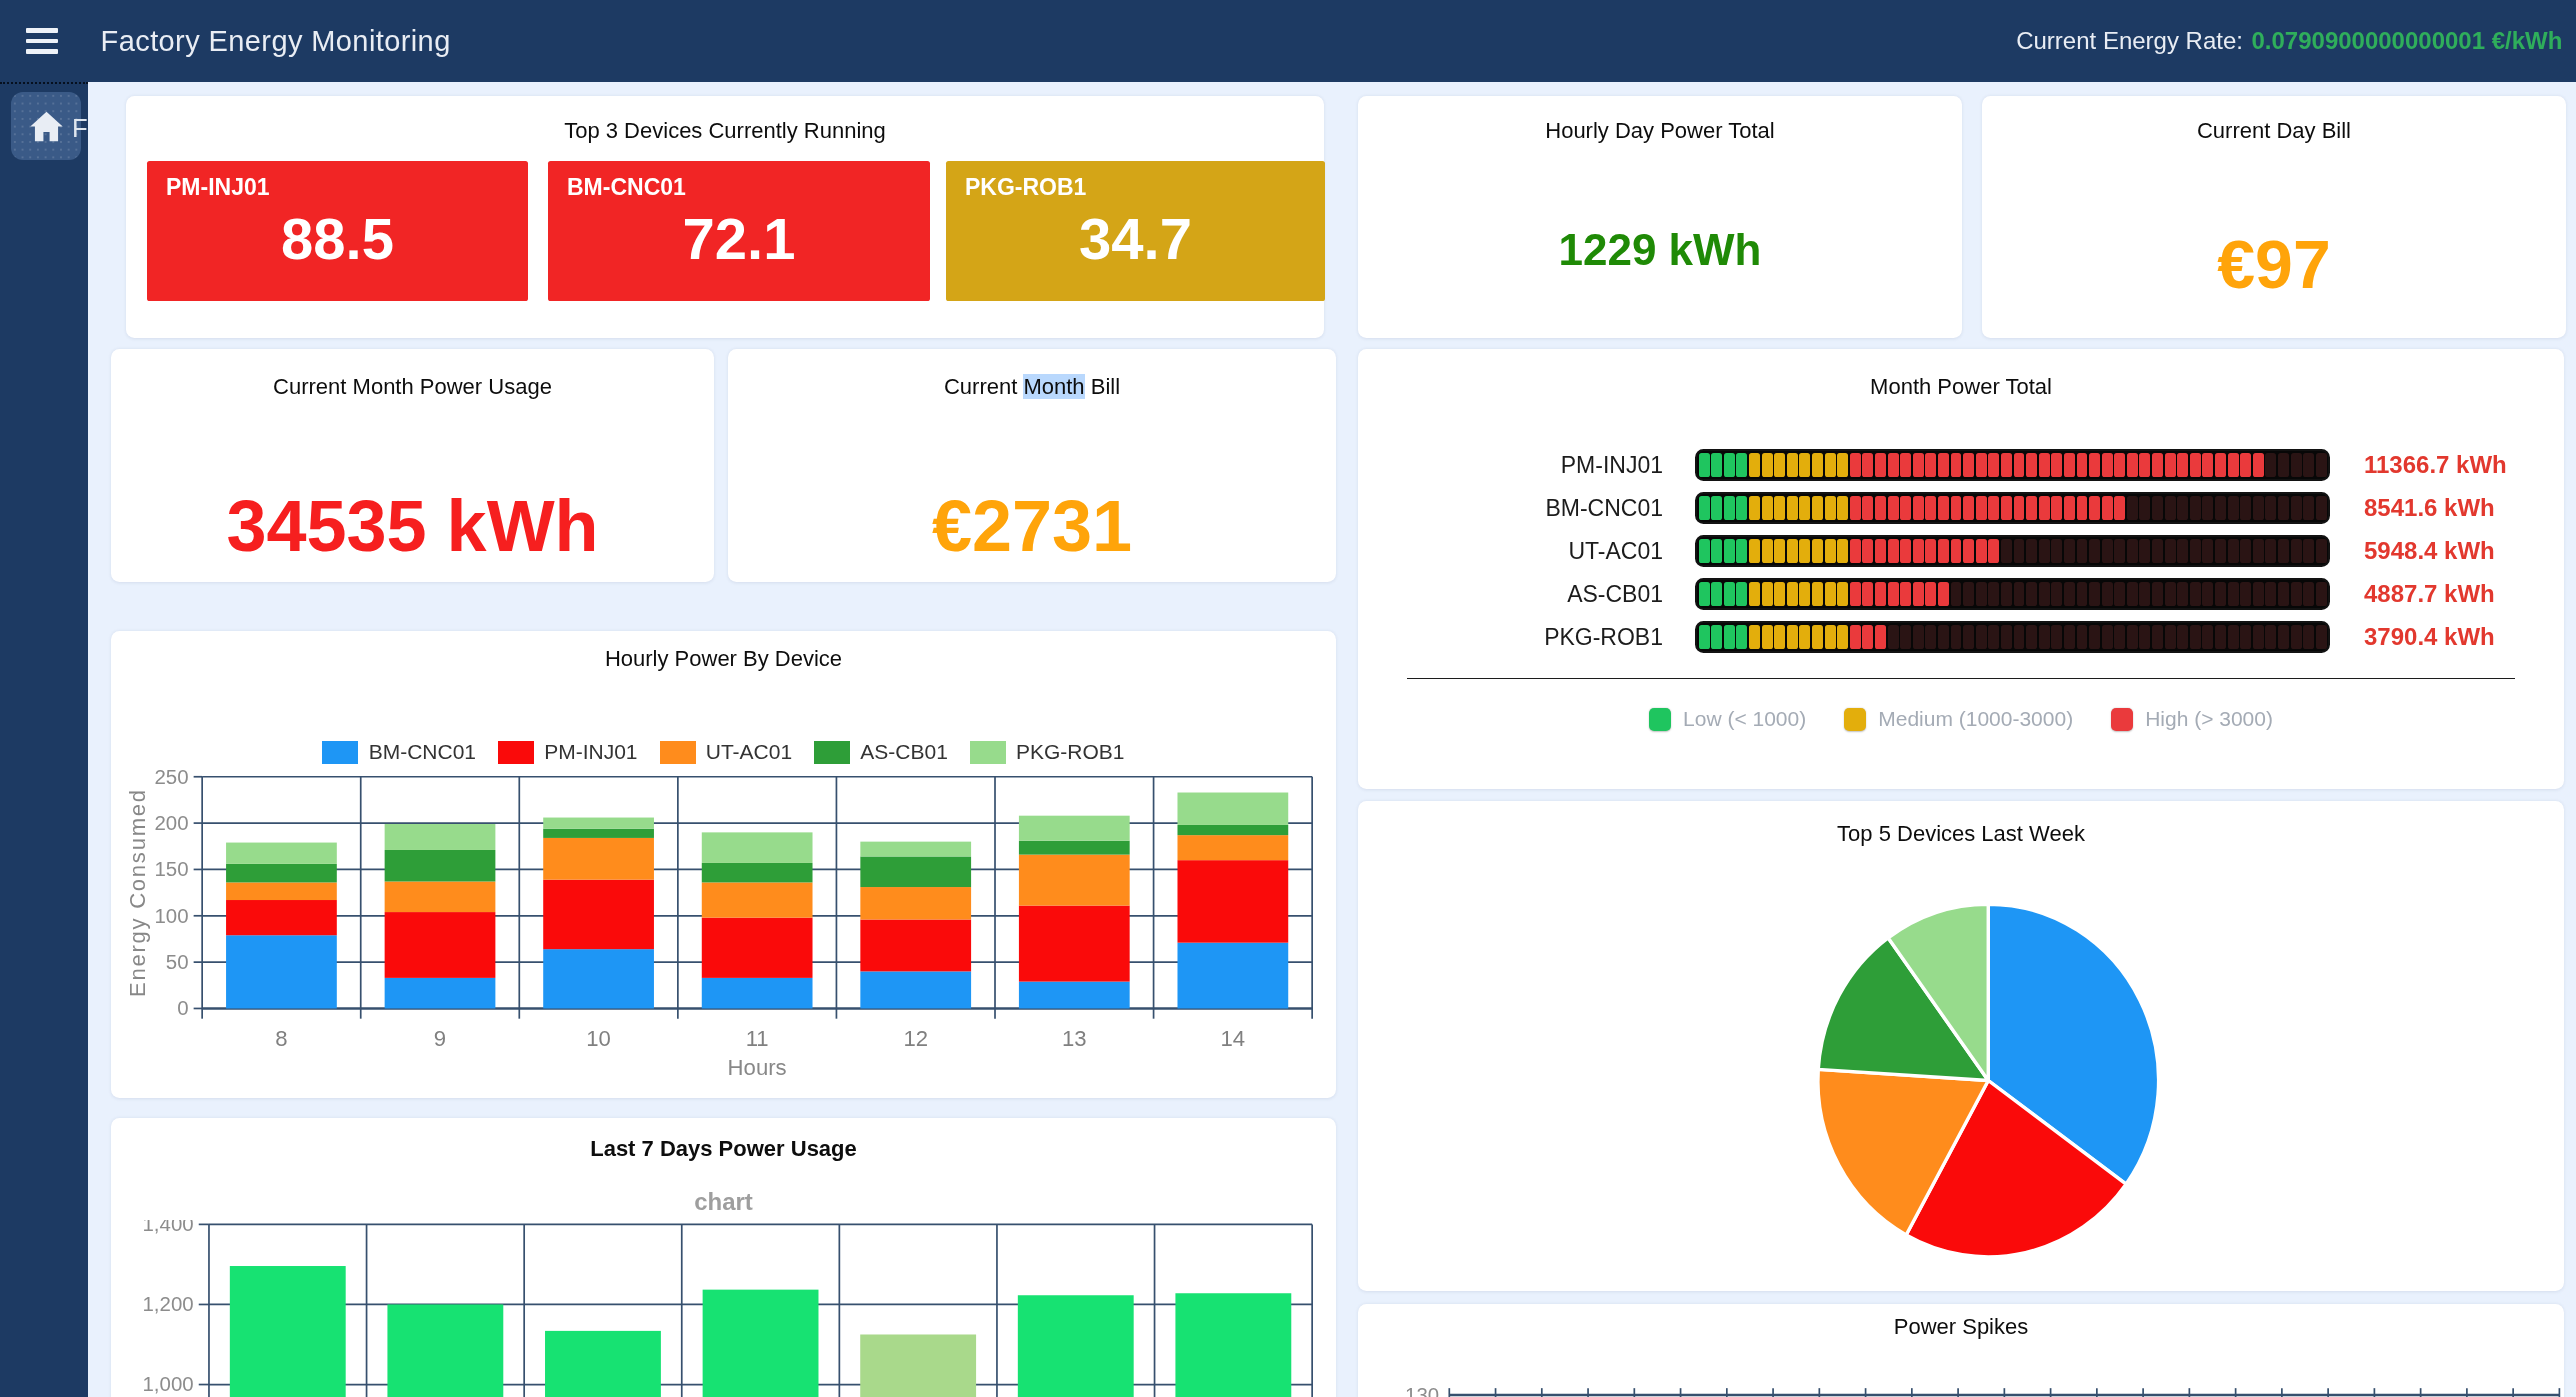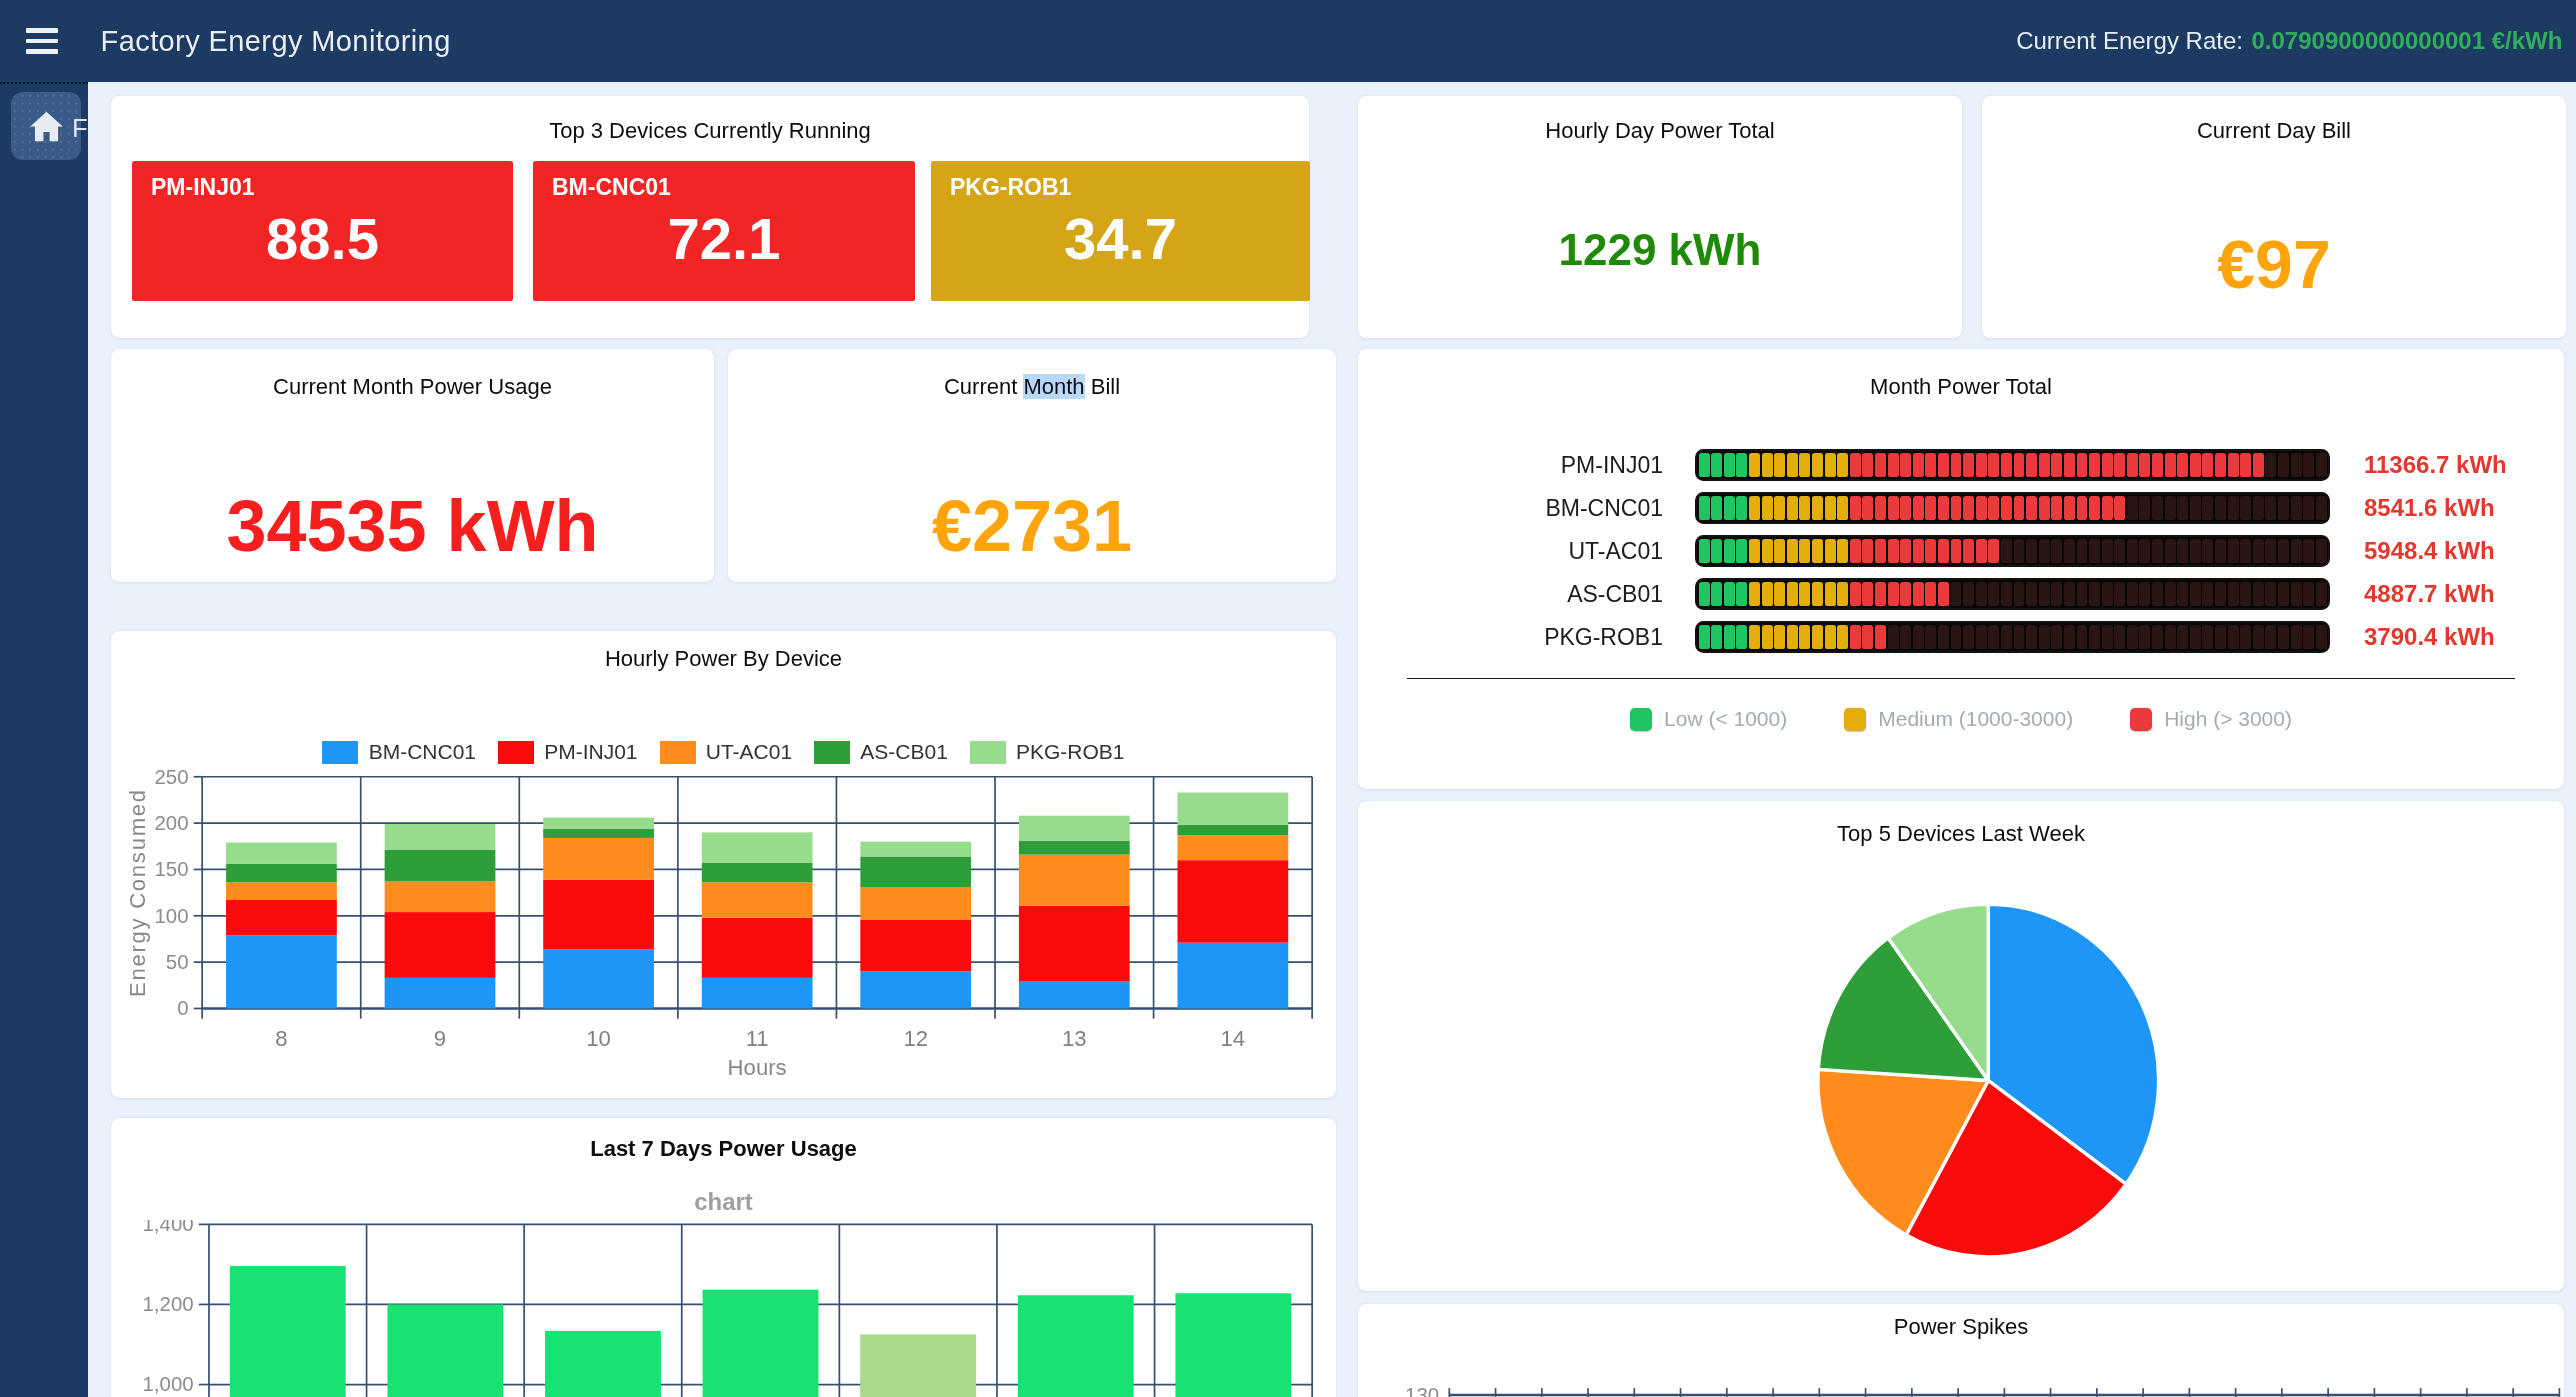--- a/index.html
+++ b/index.html
@@ -38,21 +38,21 @@
   .hl{background:#b9d8fd;}
   
   .m-rows{position:absolute;left:0;top:100px;width:100%;display:flex;flex-direction:column;gap:11px;}
   .m-row{display:flex;align-items:center;height:32px;}
   .m-label{width:305px;text-align:right;font-size:23px;color:#1c1c1c;flex:0 0 305px;}
   .m-bar{margin-left:32px;width:635px;height:32px;background:#070707;border:2.6px solid #121212;
     border-radius:8.5px;display:flex;gap:1.7px;padding:1.7px;flex:0 0 635px;}
   .m-seg{flex:1 1 0;border-radius:2.6px;}
   .m-val{margin-left:34px;font-size:24px;font-weight:600;}
   .m-divider{position:absolute;left:49px;right:49px;top:329px;border-top:1.7px solid #1c1c1c;}
-  .m-legend{position:absolute;left:0;right:0;top:358px;display:flex;justify-content:center;gap:57px;}
+  .m-legend{position:absolute;left:0;right:0;top:358px;display:flex;justify-content:center;gap:38px;}
   .m-legend .item{display:flex;align-items:center;gap:12px;font-size:21px;color:#a4abb5;}
   .m-legend .sw{width:22px;height:23px;border-radius:5.1px;box-shadow:0 0.9px 1.7px rgba(0,0,0,.25);}
   
   .h-legend{position:absolute;left:0;right:0;top:109px;display:flex;justify-content:center;gap:22px;}
   .h-legend .item{display:flex;align-items:center;gap:10.2px;font-size:21px;color:#333;cursor:pointer;}
   .h-legend .sw{width:36px;height:23px;}
   .chart-svg{position:absolute;left:0;}
   .sub-title{position:absolute;left:0;right:0;text-align:center;font-size:24px;font-weight:bold;color:#9e9e9e;}
 </style>
 </head>
@@ -75,21 +75,21 @@
   <div class="home-btn">
     <svg width="37" height="37" viewBox="0 0 24 24">
       <path d="M12 2.5 L22.5 12 H19.5 V21.5 H14 V15.5 H10 V21.5 H4.5 V12 H1.5 Z" fill="#e8edf4"></path>
     </svg>
   </div>
   <div class="side-label">F</div>
 </div>
 
 <div class="content">
 
-  <div class="card" style="left:23px;top:13.6px;width:1198px;height:242px;">
+  <div class="card" style="left:38px;top:13.6px;width:1198px;height:242px;">
     <div class="card-title" style="top:22px;">Top 3 Devices Currently Running</div>
     <div class="tile" style="left: 21px; width: 381px; background: rgb(241, 37, 37);">
       <div class="t-name">PM-INJ01</div>
       <div class="t-val">88.5</div>
     </div>
     <div class="tile" style="left: 422px; width: 382px; background: rgb(241, 37, 37);">
       <div class="t-name">BM-CNC01</div>
       <div class="t-val">72.1</div>
     </div>
     <div class="tile" style="left: 820px; width: 379px; background: rgb(212, 165, 23);">

